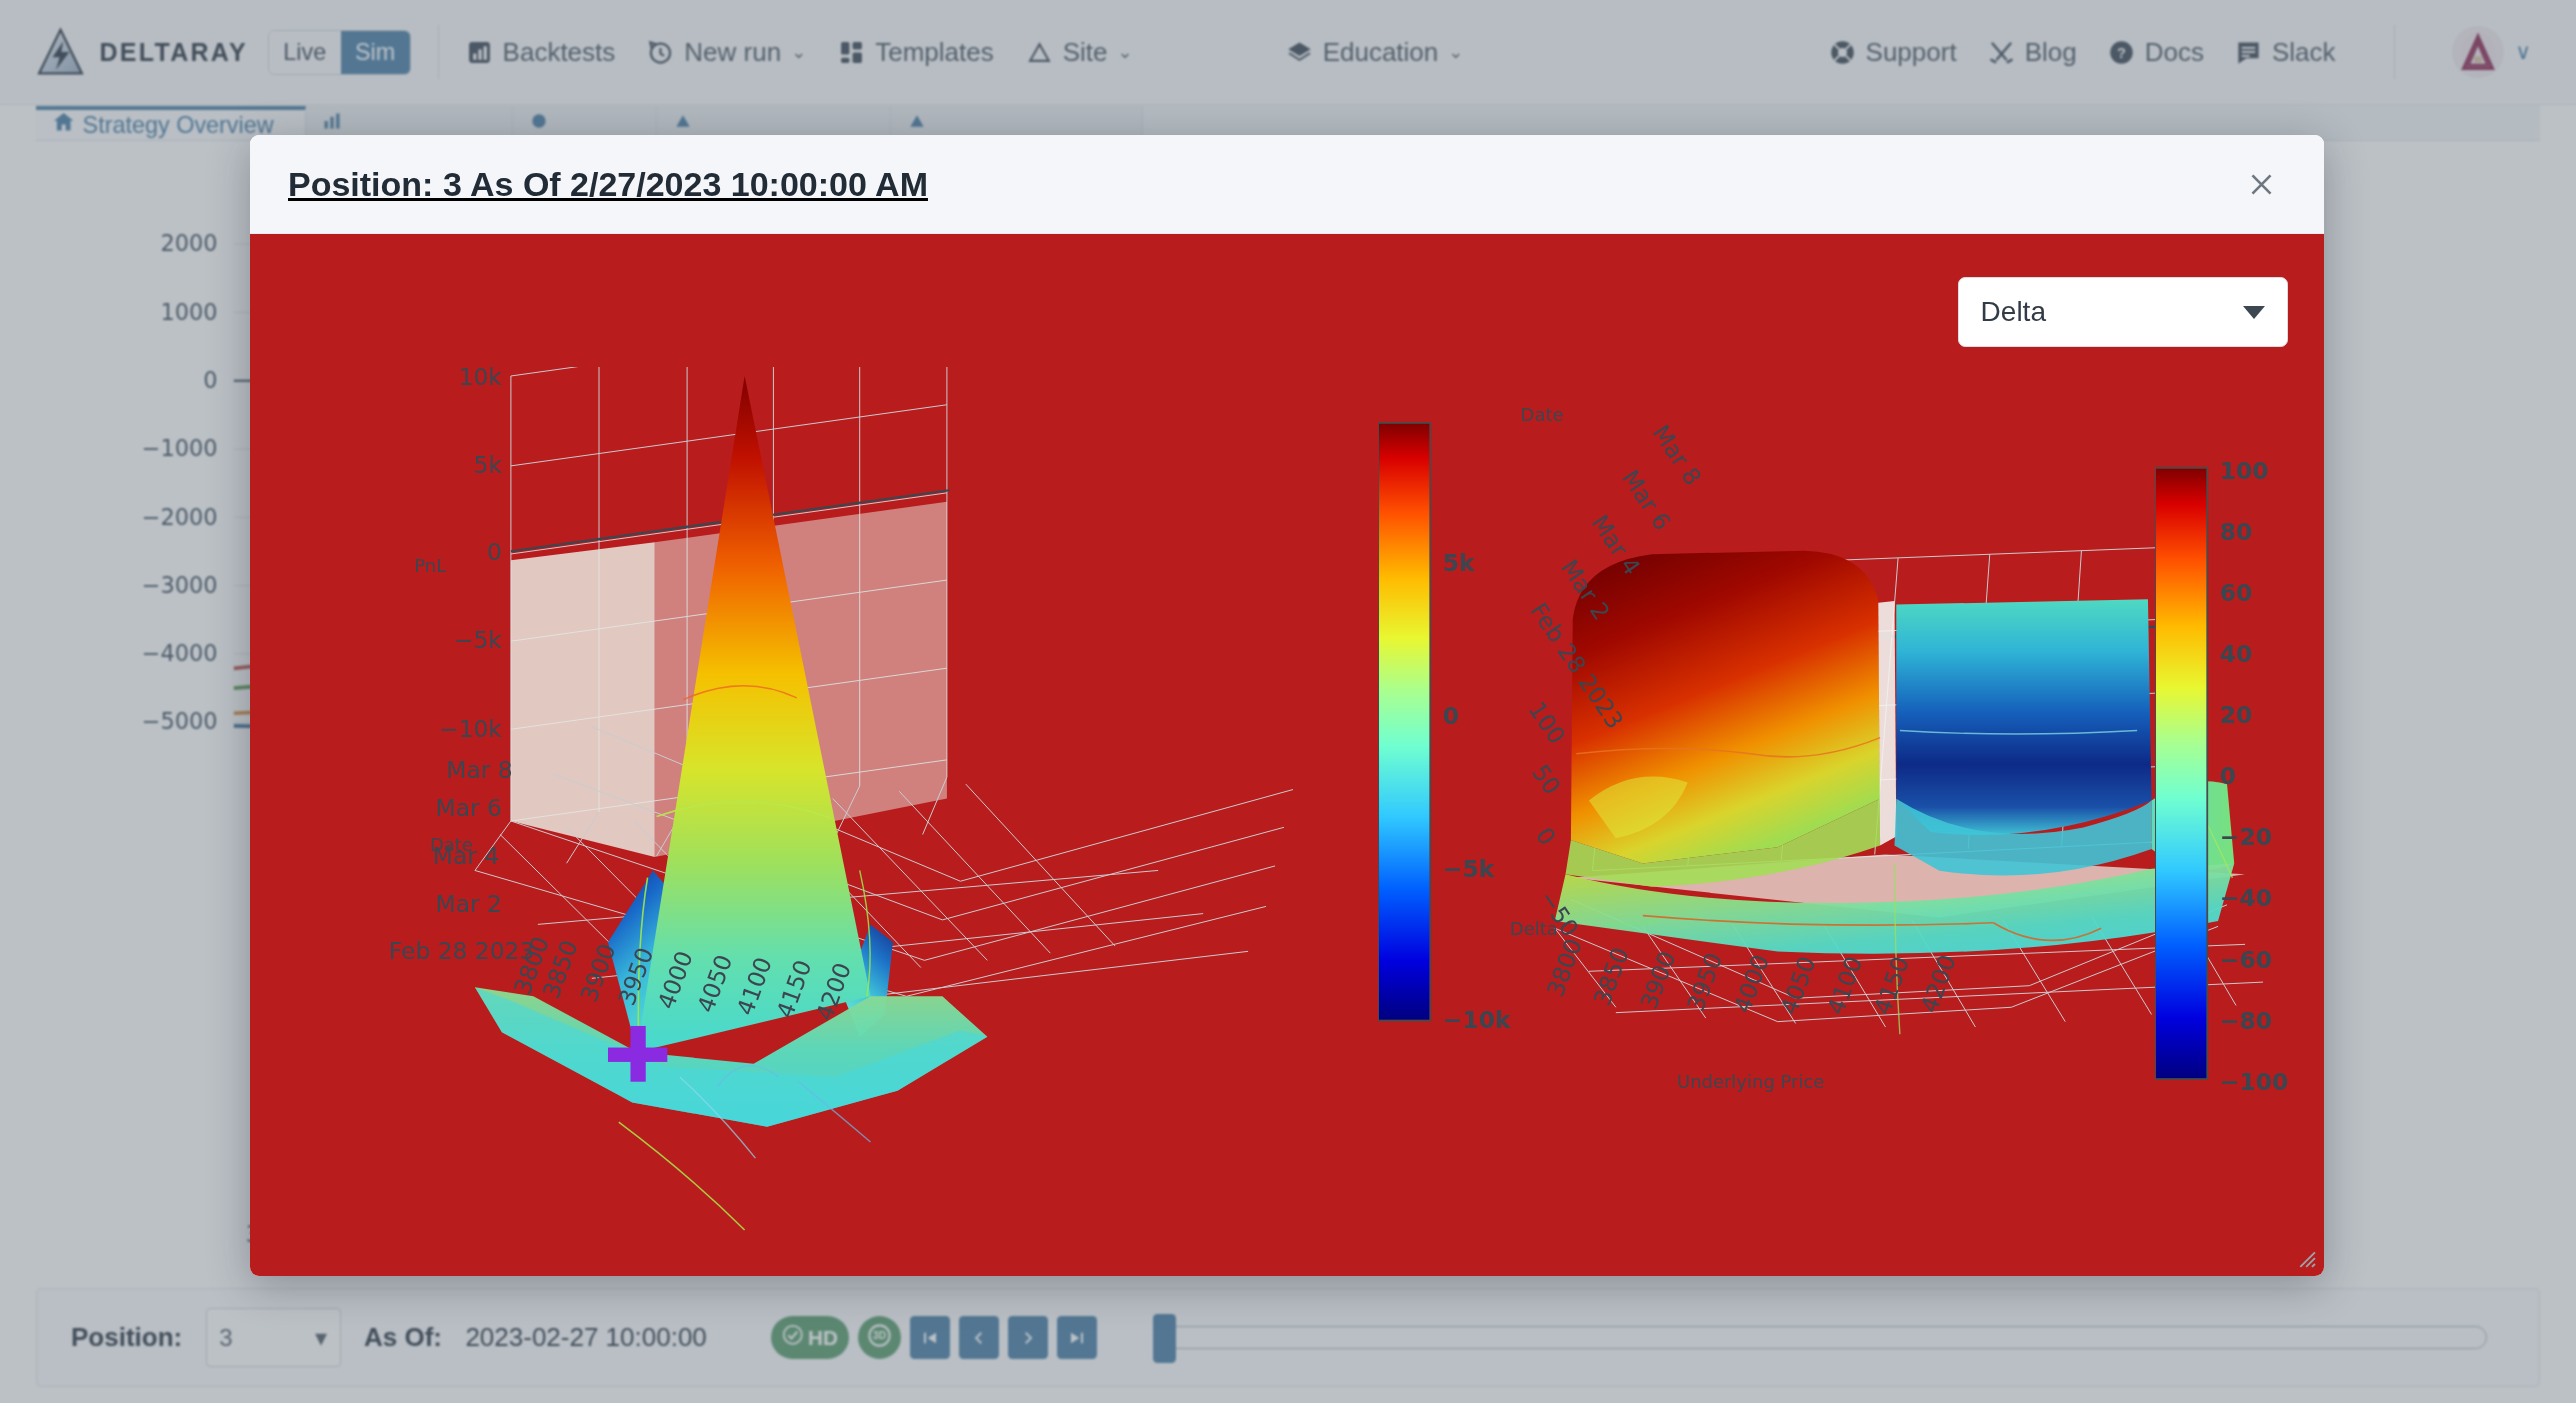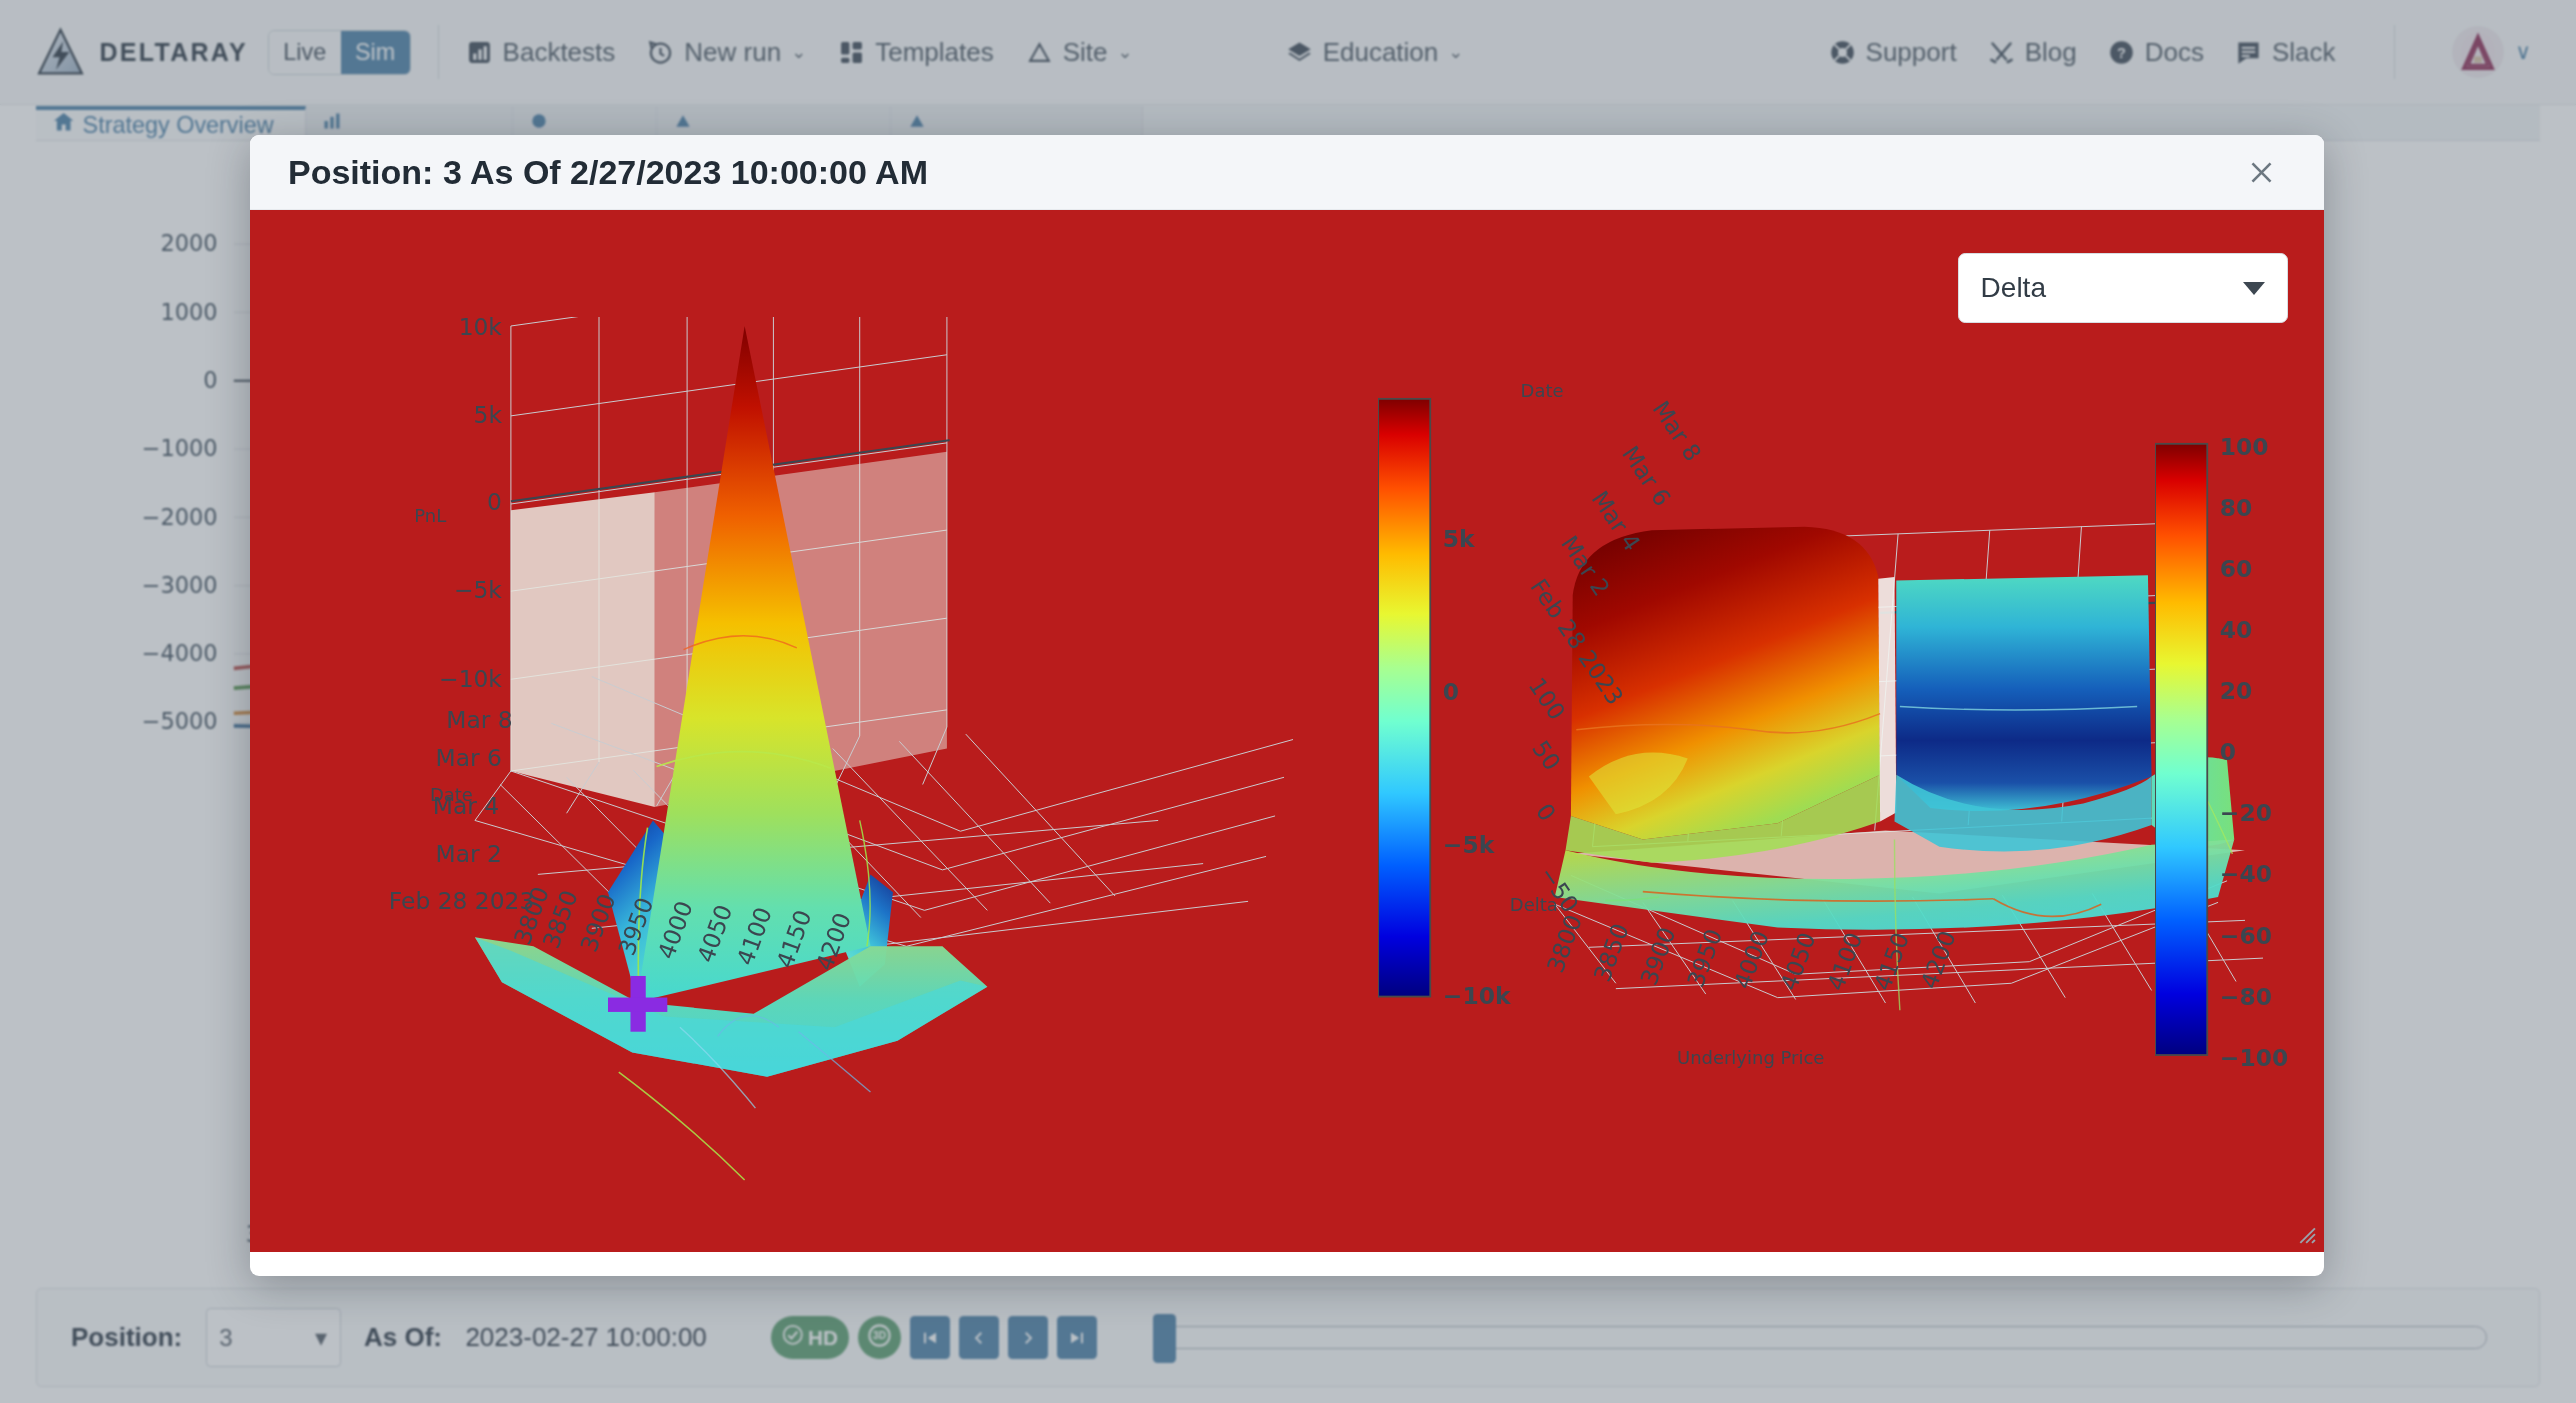--- a/index.html
+++ b/index.html
@@ -113,22 +113,22 @@
   }
 
   
   #modal {
     position: absolute; left: 250px; top: 135px; width: 2074px; height: 1141px;
     background: #ffffff; border-radius: 9px;
     box-shadow: 0 9px 43px rgba(20,28,38,0.30);
     overflow: hidden;
   }
   .modal-header {
-    height: 75px; background: #f4f6f9; border-bottom: 0.9px solid #e7eaee;
-    display: flex; align-items: center; padding: 16px 38px;
+    height: 99px; background: #f4f6f9; border-bottom: 0.9px solid #e7eaee;
+    display: flex; align-items: center; padding: 16px 38px; text-decoration: underline;
   }
   .modal-title { font-size: 34px; font-weight: 700; color: #222c36; }
   .modal-close {
     margin-left: auto; width: 50px; height: 50px; display: flex;
     align-items: center; justify-content: center; color: #6c7781; font-size: 36px;
     font-weight: 300; line-height: 1;
   }
   .modal-body { position: relative; height: 1042px; background: #b91c1c; }
 
   .metric-select {
@@ -478,21 +478,21 @@
     </div>
   </div>
 
   <div class="modal-body">
 
     <div class="metric-select">
       <span>Delta</span>
       <span class="sel-caret"></span>
     </div>
 
-    <div class="plot" style="left:117px; top:107px;">
+    <div class="plot" style="left:117px; top:133px;">
       <svg width="1007" height="899" viewBox="0 0 1120 1000">
         <defs>
           <linearGradient id="jetV" x1="0" y1="1" x2="0" y2="0">
             <stop offset="0%" stop-color="#00007f"></stop>
             <stop offset="10%" stop-color="#0000df"></stop>
             <stop offset="22%" stop-color="#0060ff"></stop>
             <stop offset="34%" stop-color="#30c8ff"></stop>
             <stop offset="46%" stop-color="#70ffd0"></stop>
             <stop offset="55%" stop-color="#a8ff90"></stop>
             <stop offset="64%" stop-color="#e8f731"></stop>

